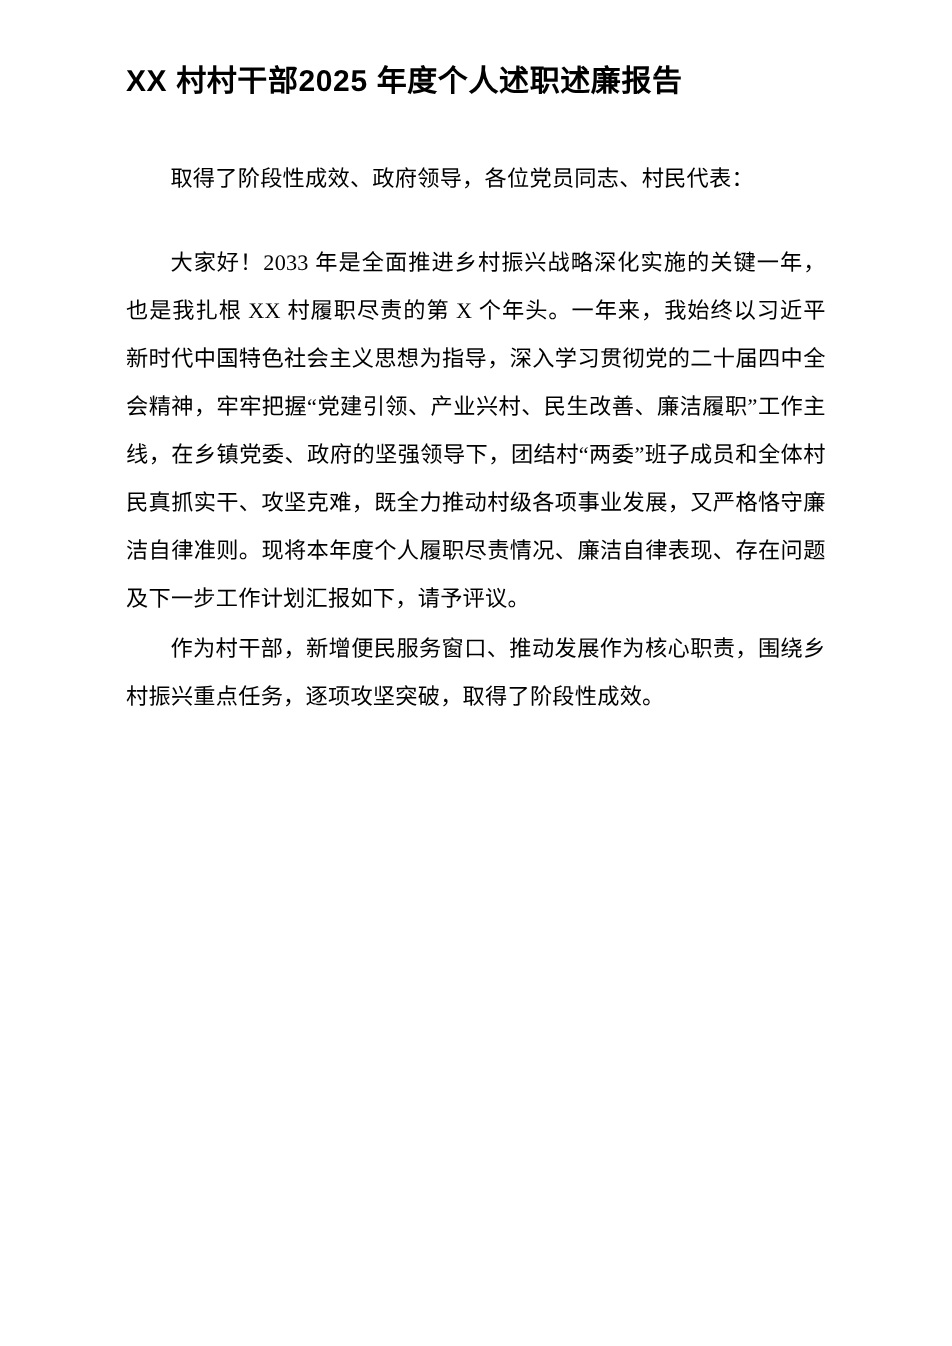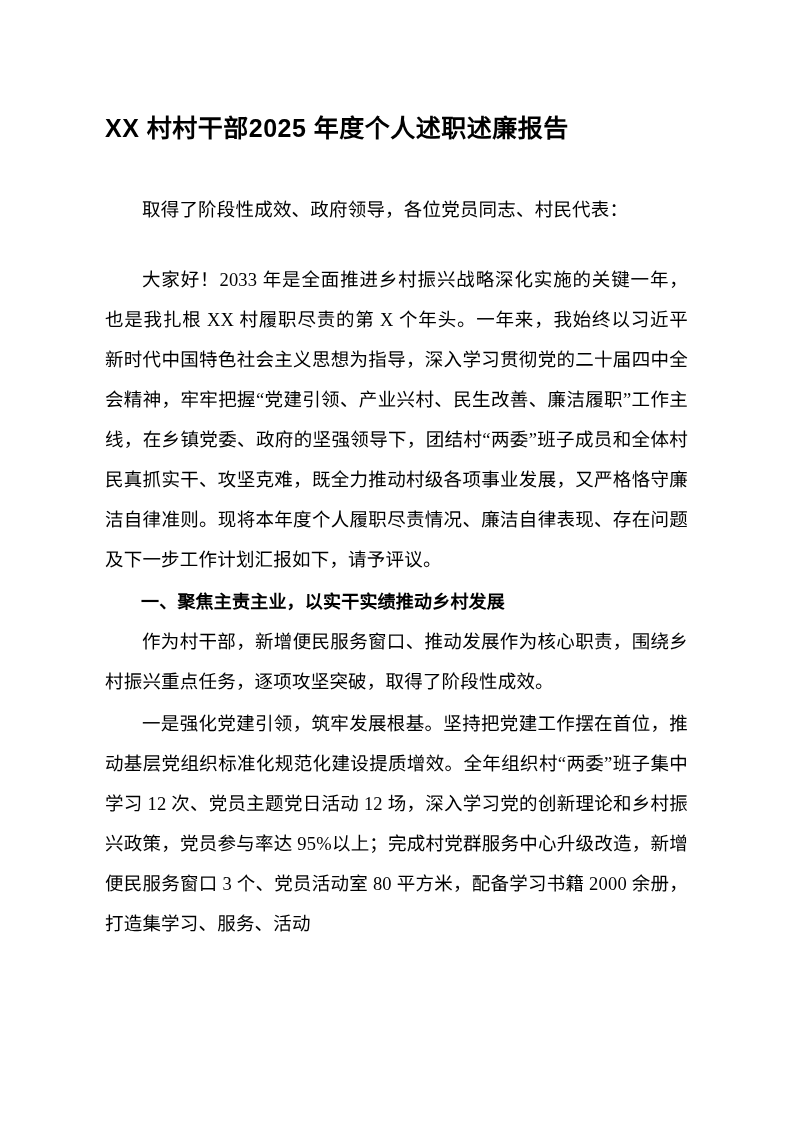--- a/index.html
+++ b/index.html
@@ -13,21 +13,21 @@
     height: 1122px;
     overflow: hidden;
     font-family: "Liberation Serif", "DejaVu Serif", serif;
     color: #000000;
   }
   .page {
     position: relative;
     width: 793px;
     height: 1122px;
     box-sizing: border-box;
-    padding: 108px 105px 60px 105px;
+    padding: 48px 105px 60px 105px;
     background: #ffffff;
   }
   .doc-title {
     font-family: "Liberation Sans", "DejaVu Sans", sans-serif;
     font-weight: bold;
     font-size: 25px;
     line-height: 40px;
     letter-spacing: 0.5px;
     margin: 0 0 42px 0;
     text-align: left;
@@ -58,18 +58,16 @@
 </head>
 <body>
 
 <div class="page">
   <h1 class="doc-title">XX 村村干部2025 年度个人述职述廉报告</h1>
 
   <p class="para salutation">取得了阶段性成效、政府领导，各位党员同志、村民代表：</p>
 
   <p class="para">大家好！2033 年是全面推进乡村振兴战略深化实施的关键一年，也是我扎根 XX 村履职尽责的第 X 个年头。一年来，我始终以习近平新时代中国特色社会主义思想为指导，深入学习贯彻党的二十届四中全会精神，牢牢把握“党建引领、产业兴村、民生改善、廉洁履职”工作主线，在乡镇党委、政府的坚强领导下，团结村“两委”班子成员和全体村民真抓实干、攻坚克难，既全力推动村级各项事业发展，又严格恪守廉洁自律准则。现将本年度个人履职尽责情况、廉洁自律表现、存在问题及下一步工作计划汇报如下，请予评议。</p>
 
-  <p class="heading">一、聚焦主责主业，以实干实绩推动乡村发展</p>
 
   <p class="para">作为村干部，新增便民服务窗口、推动发展作为核心职责，围绕乡村振兴重点任务，逐项攻坚突破，取得了阶段性成效。</p>
 
-  <p class="para">一是强化党建引领，筑牢发展根基。坚持把党建工作摆在首位，推动基层党组织标准化规范化建设提质增效。全年组织村“两委”班子集中学习 12 次、党员主题党日活动 12 场，深入学习党的创新理论和乡村振兴政策，党员参与率达 95%以上；完成村党群服务中心升级改造，新增便民服务窗口 3 个、党员活动室 80 平方米，配备学习书籍 2000 余册，打造集学习、服务、活动</p>
 </div>
 
 </body></html>

